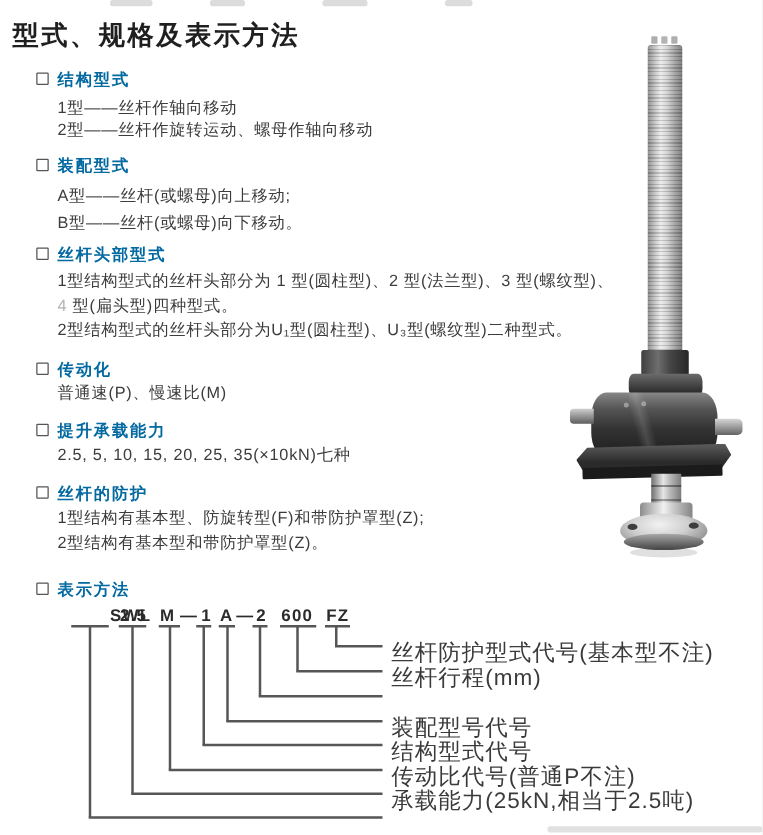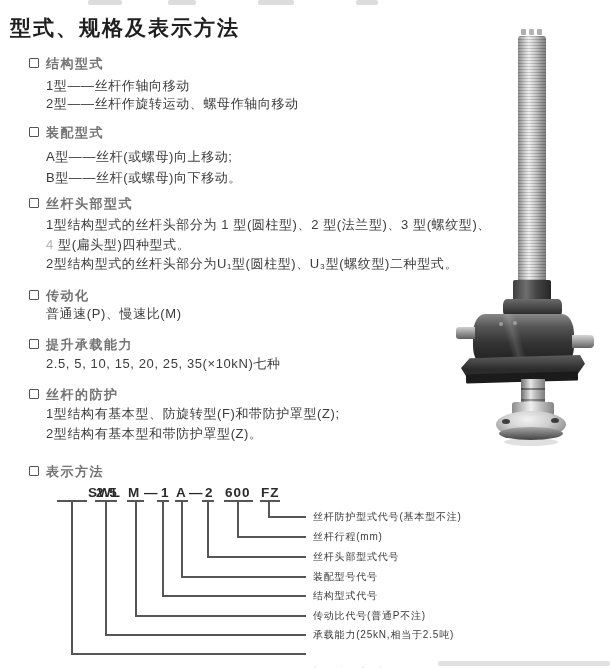--- a/index.html
+++ b/index.html
@@ -14,41 +14,41 @@
     position:absolute;left:10px;top:14px;
     font-size:21px;font-weight:bold;color:#1f1f1f;letter-spacing:2px;
     white-space:nowrap;
   }
   .bullet{
     position:absolute;left:29px;width:8px;height:8px;
     border:1.6px solid #555;border-radius:1px;background:transparent;
   }
   .hline{
     position:absolute;left:46px;
-    font-size:13px;font-weight:bold;color:#737373;letter-spacing:1.5px;
+    font-size:13px;font-weight:bold;color:#0369a1;letter-spacing:1.5px;
     white-space:nowrap;
   }
   .bline{
     position:absolute;left:46px;
     font-size:13px;color:#3c3c3c;letter-spacing:0.6px;line-height:15px;
     white-space:nowrap;
   }
   .faint-first::first-letter{color:#b4b4b4;}
   
   .tok{
     position:absolute;top:485px;
     font-size:13.5px;font-weight:bold;color:#2b2b2b;letter-spacing:1px;
     white-space:nowrap;
   }
   .tline{position:absolute;top:500px;height:1.5px;background:#565656;}
   .vline{position:absolute;width:1.5px;background:#565656;top:501px;}
   .cline{position:absolute;height:1.5px;background:#565656;}
   .dlabel{
     position:absolute;left:313px;
-    font-size:10px;color:#3a3a3a;letter-spacing:0.8px;white-space:nowrap;
+    font-size:18px;color:#3a3a3a;letter-spacing:0.8px;white-space:nowrap;
   }
   
   .rod{
     position:absolute;left:518px;top:36px;width:28px;height:266px;
     background:
       repeating-linear-gradient(180deg, rgba(0,0,0,0.16) 0 1px, rgba(255,255,255,0.05) 1px 3px),
       linear-gradient(90deg,#8a8a8a 0%,#c2c2c2 20%,#ededed 38%,#d5d5d5 55%,#a3a3a3 78%,#787878 100%);
     border-radius:3px 3px 0 0;
   }
   .rod-sleeve{
@@ -201,21 +201,20 @@
   <div class="cline" style="left:237px;top:536px;width:69px;"></div>
   <div class="cline" style="left:207px;top:556px;width:99px;"></div>
   <div class="cline" style="left:181px;top:576px;width:125px;"></div>
   <div class="cline" style="left:162px;top:595px;width:144px;"></div>
   <div class="cline" style="left:135px;top:615px;width:171px;"></div>
   <div class="cline" style="left:105px;top:634px;width:201px;"></div>
   <div class="cline" style="left:71px;top:653px;width:235px;"></div>
 
   <div class="dlabel" style="top:510px;">丝杆防护型式代号(基本型不注)</div>
   <div class="dlabel" style="top:530px;">丝杆行程(mm)</div>
-  <div class="dlabel" style="top:550px;">丝杆头部型式代号</div>
   <div class="dlabel" style="top:570px;text-align:right;">装配型号代号</div>
   <div class="dlabel" style="top:589px;">结构型式代号</div>
   <div class="dlabel" style="top:609px;">传动比代号(普通P不注)</div>
   <div class="dlabel" style="top:628px;">承载能力(25kN,相当于2.5吨)</div>
   <div class="dlabel" style="top:666px;text-align:right;">蜗轮丝杆升降机</div>
 
   <div class="rod"></div>
   <div class="rod-sleeve"></div>
   <div class="gear-collar"></div>
   <div class="gear-housing">

